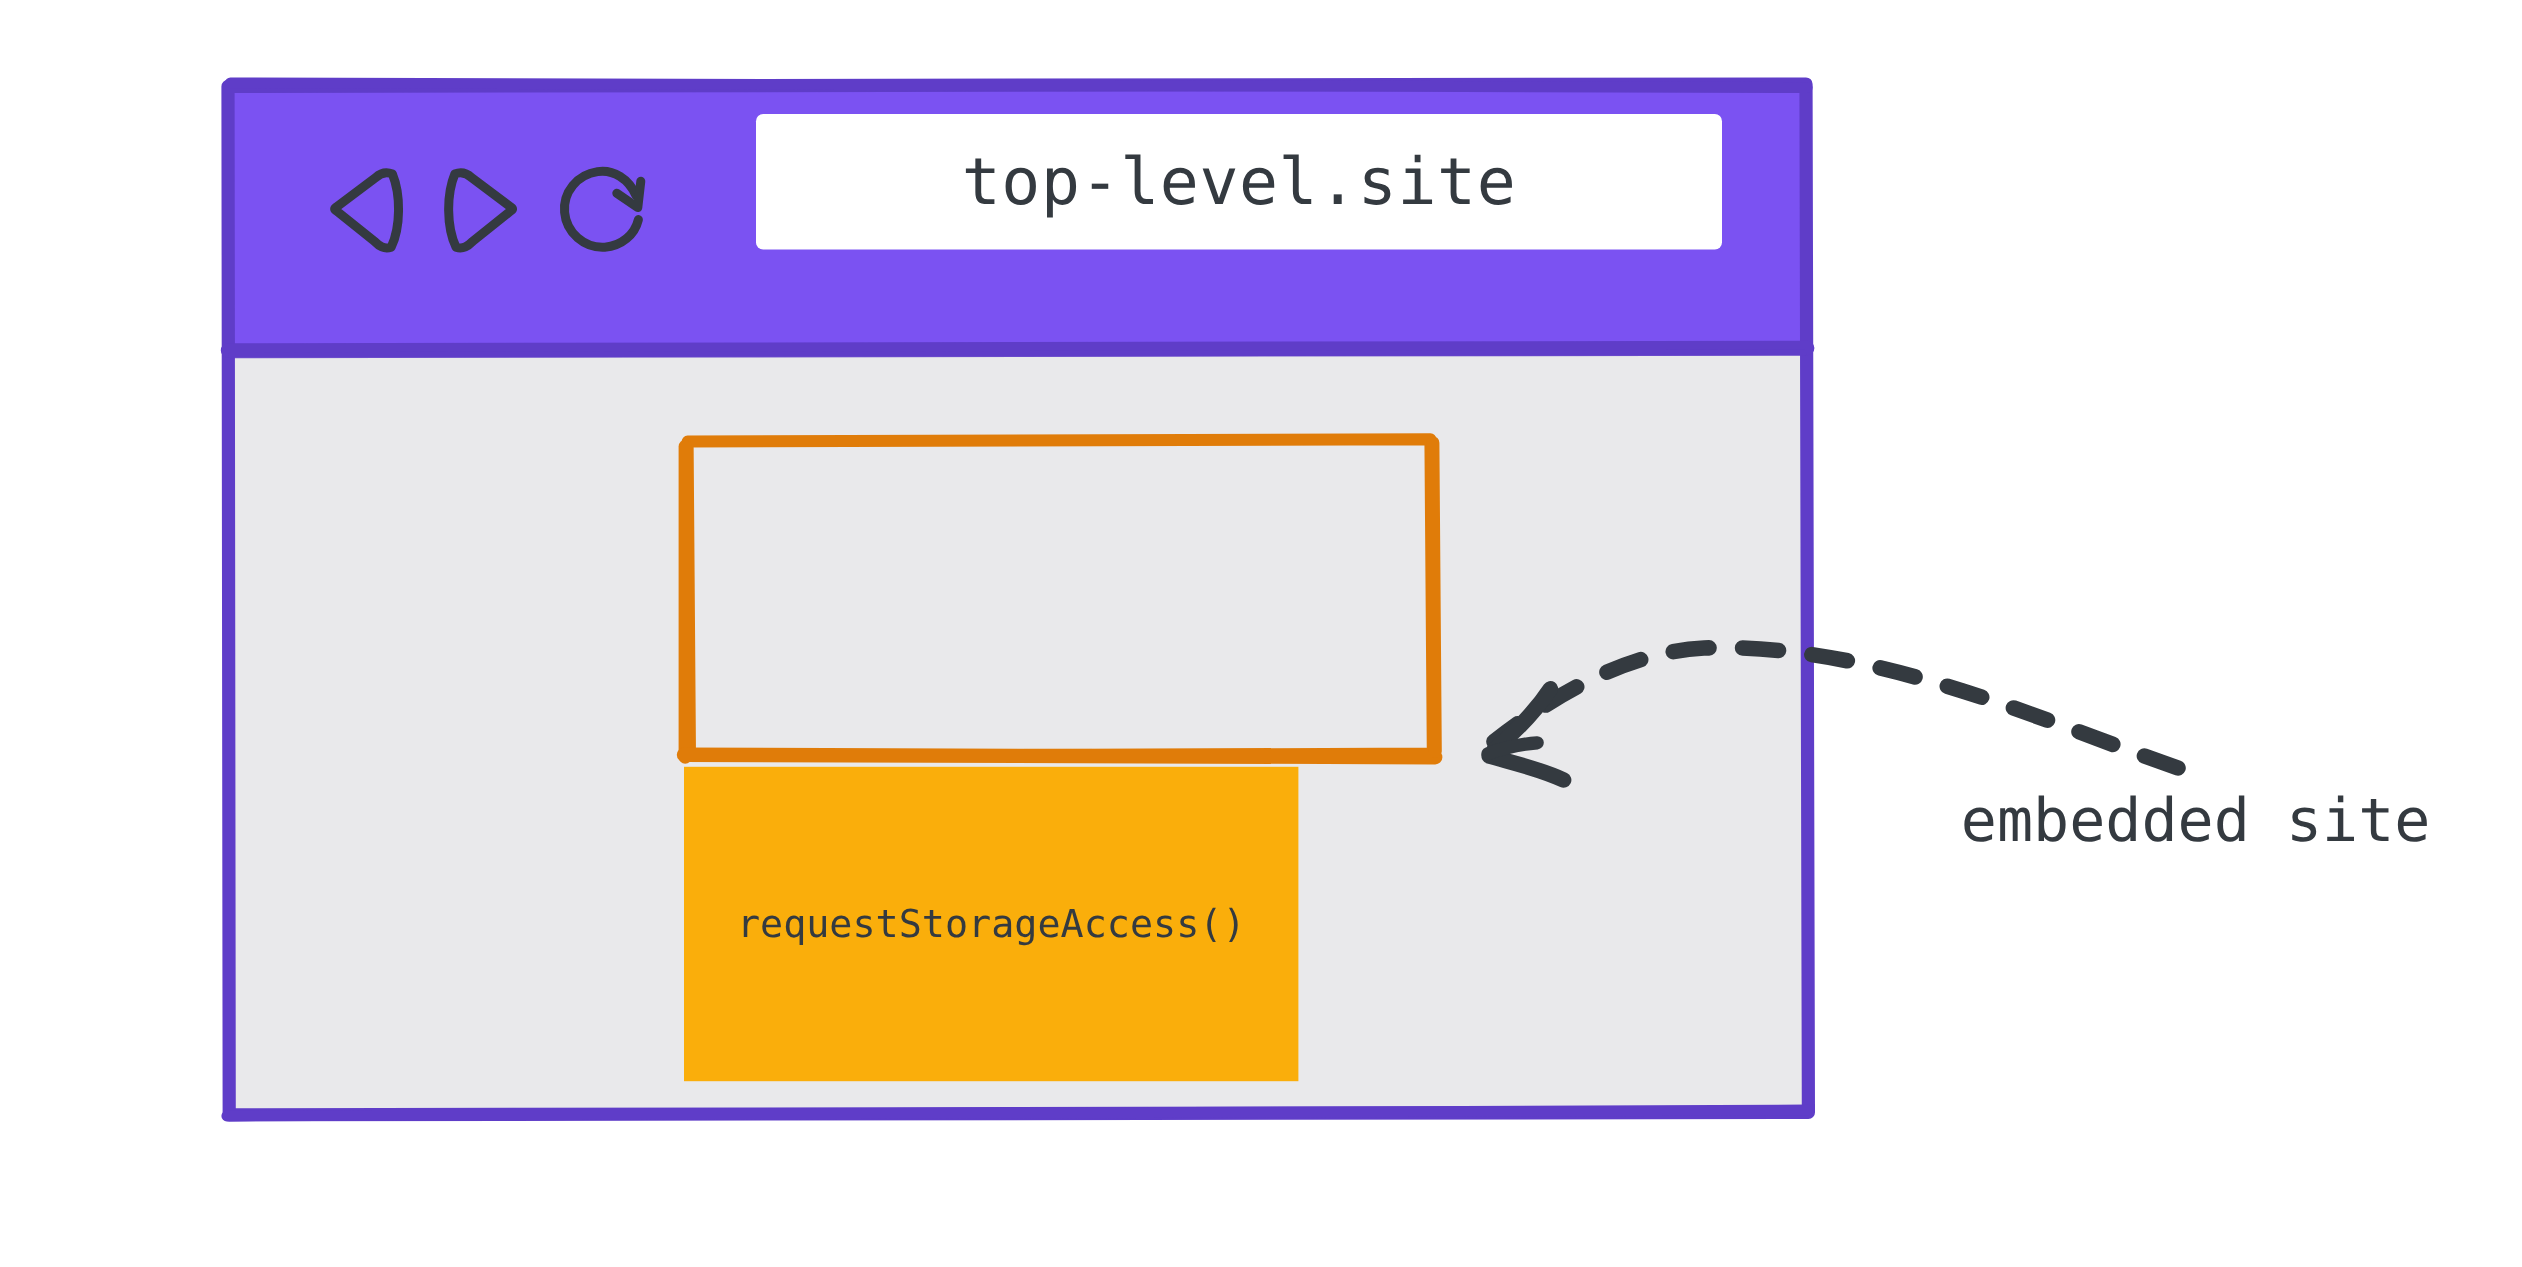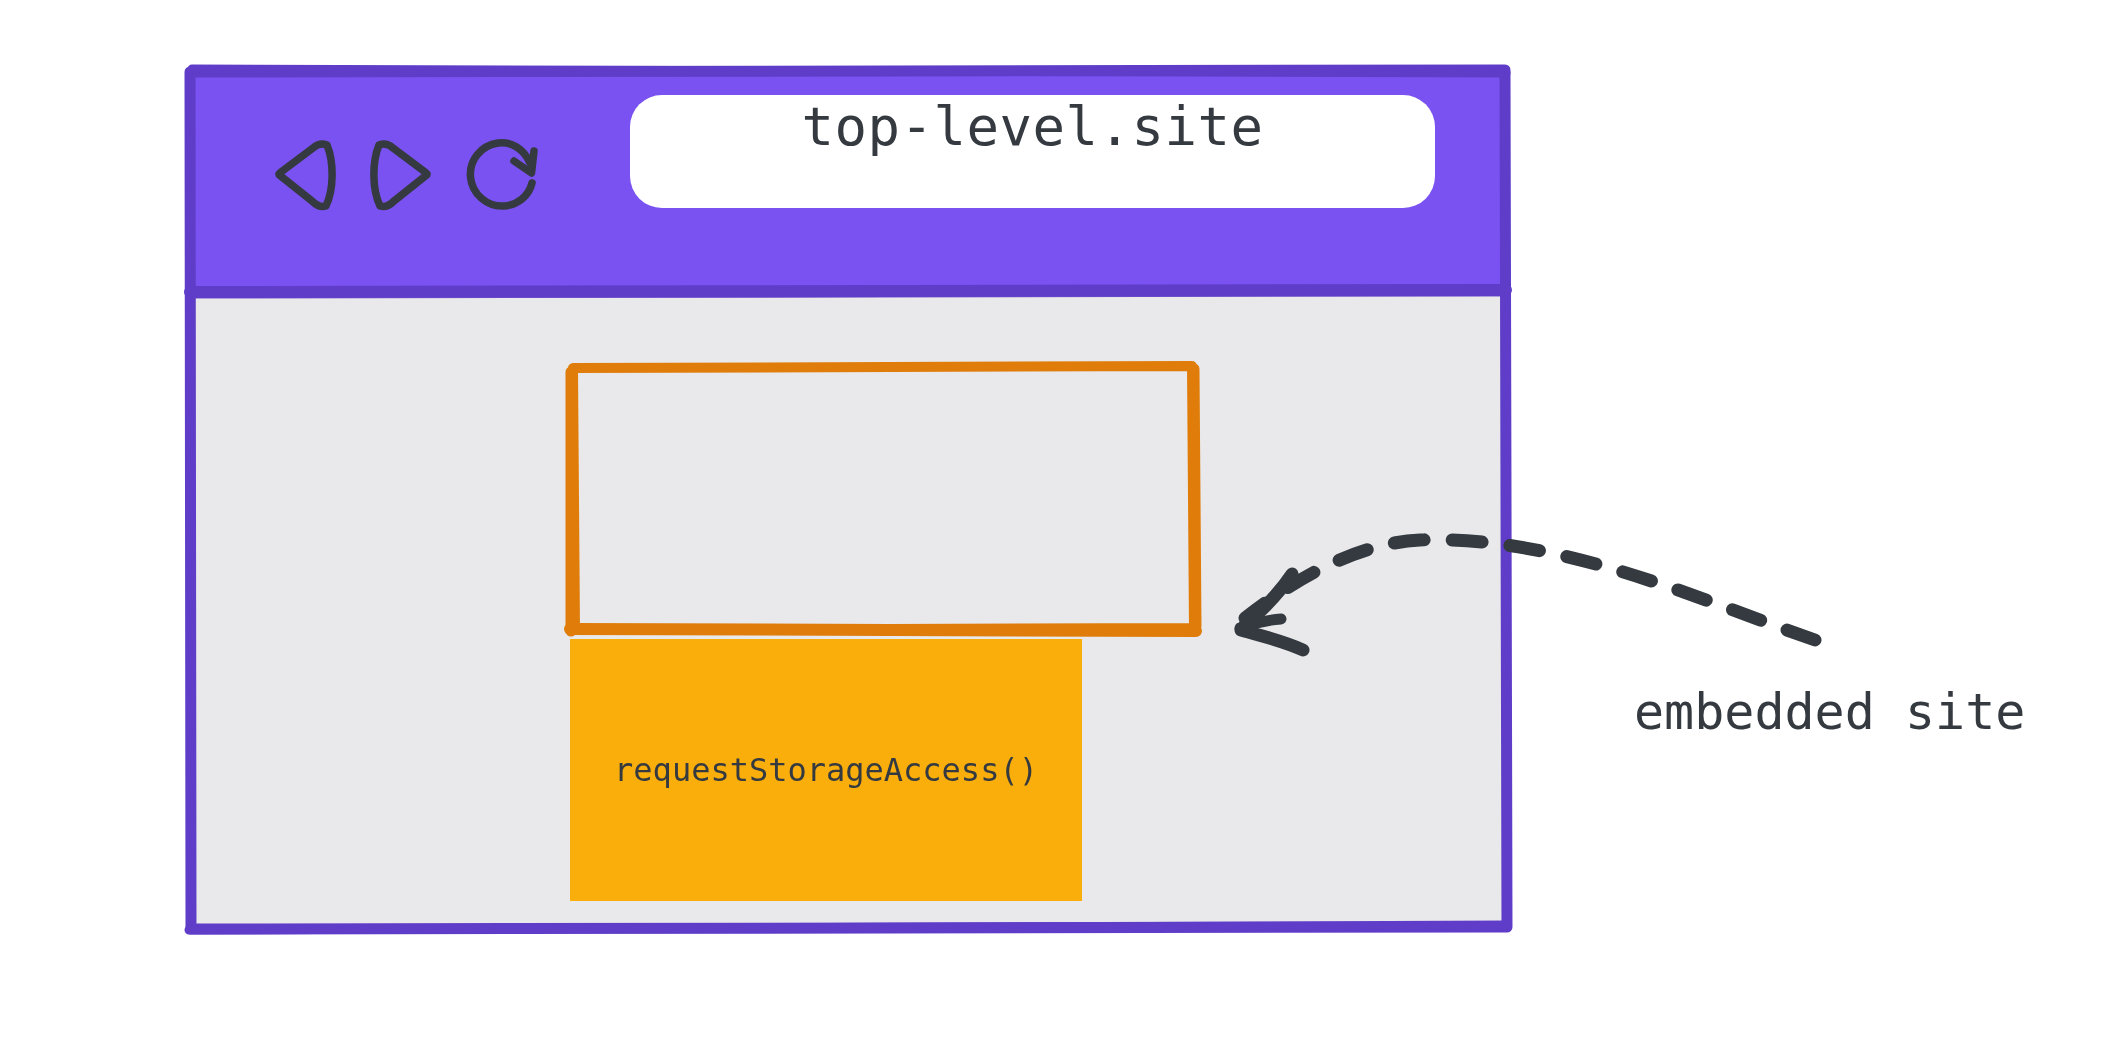--- a/index.html
+++ b/index.html
@@ -70,22 +70,23 @@
   }
 
   
   .url-bar {
     position: absolute;
     left: 442px;
     top: 27px;
     width: 805px;
     height: 113px;
     background: #ffffff;
-    border-radius: 32px;
+    border-radius: 6px;
     display: flex;
+    align-items: center;
     justify-content: center;
     cursor: text;
   }
   .url-text {
     font-family: "DejaVu Sans Mono", monospace;
     font-size: 54px;
     color: #343a40;
     letter-spacing: 0.5px;
     white-space: nowrap;
     user-select: none;
@@ -167,21 +168,21 @@
     <div class="browser-viewport" style="background: rgb(233, 233, 235);">
 
       <div class="embedded-box" style="background: rgb(250, 174, 11);">
         <span class="embedded-label" style="color: rgb(52, 58, 64);">requestStorageAccess()</span>
       </div>
 
     </div>
 
   </div>
 
-  <div class="annotation-label" style="color: rgb(52, 58, 64); margin-top: 28px;">embedded site</div>
+  <div class="annotation-label" style="color: rgb(52, 58, 64);">embedded site</div>
 
   <svg class="overlay-svg" viewBox="0 0 2102 1056" preserveAspectRatio="none">
 
     <g>
       <path d="M190 72 L1505 70 L1507 927 L191 929 Z" fill="none" stroke="#5f3dc8" stroke-width="11" stroke-linecap="round" stroke-linejoin="round"></path>
       <path d="M192 69 L1506 73" fill="none" stroke="#5f3dc8" stroke-width="9" stroke-linecap="round"></path>
       <path d="M189 930 L1506 925" fill="none" stroke="#5f3dc8" stroke-width="9" stroke-linecap="round"></path>
     </g>
 
     <g>

